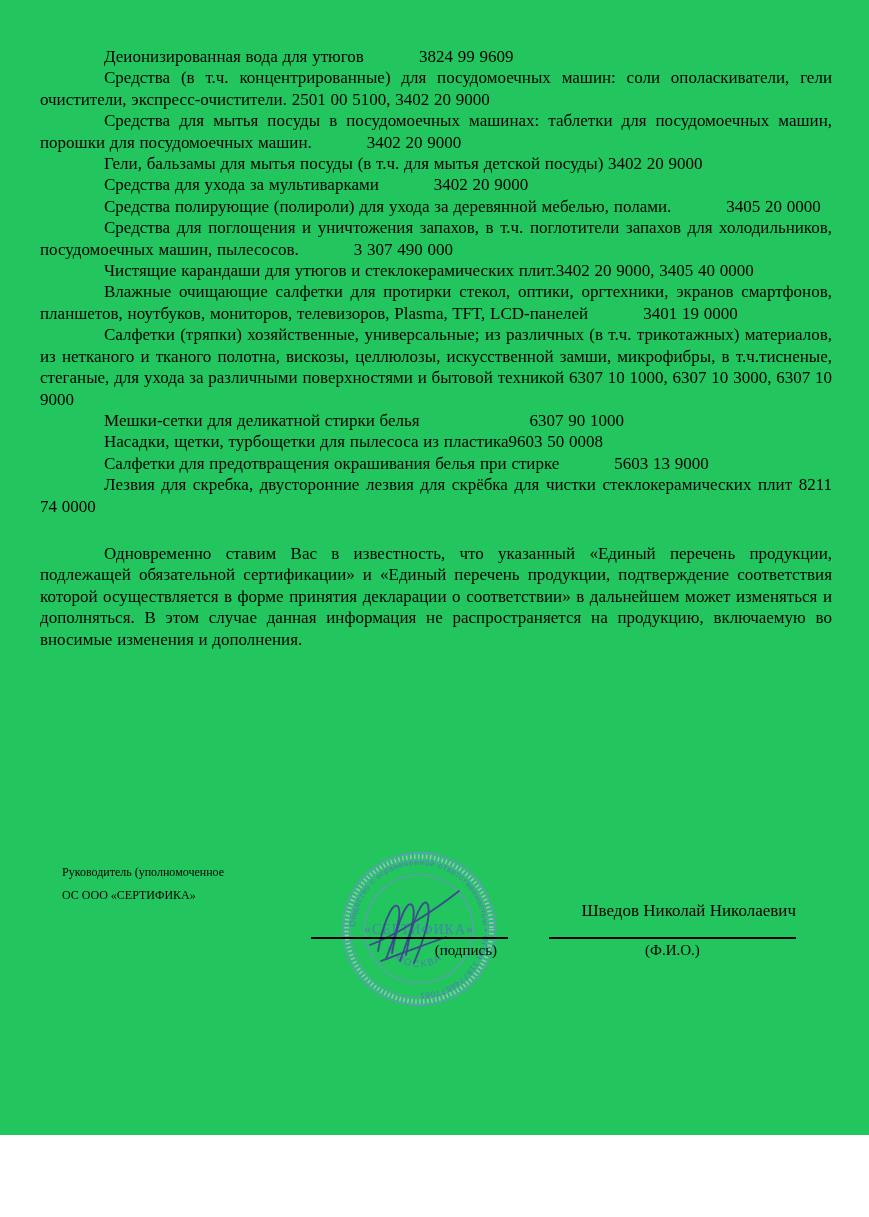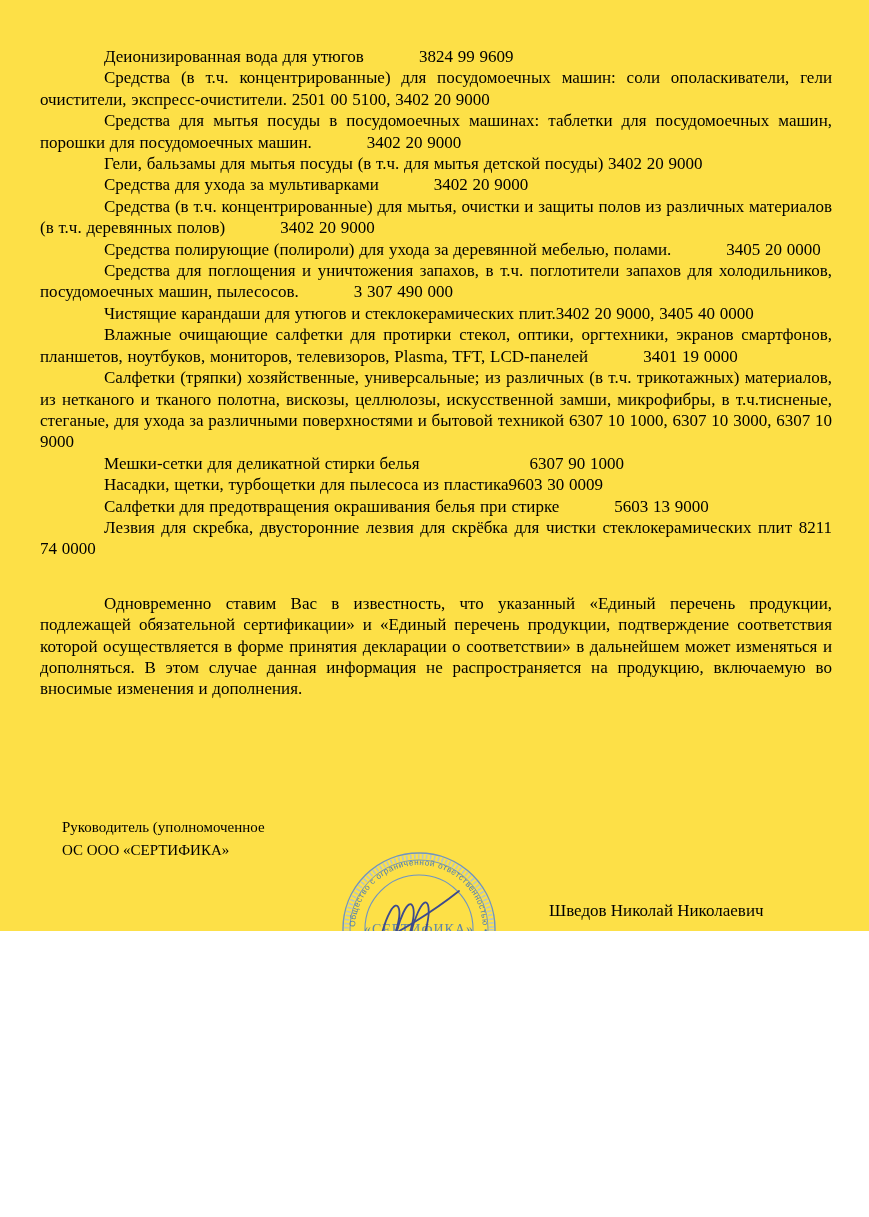--- a/index.html
+++ b/index.html
@@ -1,55 +1,55 @@
 <!DOCTYPE html>
 <html><head>
 <meta charset="utf-8">
 <style>
   html,body{margin:0;padding:0;background:#ffffff;}
   .page{
     position:relative;
-    width:869px;height:931px;
-    background:#fde047;
+    width:869px;height:1135px;
+    background:#22c55e;
     font-family:"Liberation Serif","DejaVu Serif",serif;
     color:#000;
     overflow:hidden;
   }
   .content{
     position:absolute;left:40px;top:46px;width:792px;
   }
   .item,.para{
     margin:0;
     font-size:17px;
     line-height:21.4px;
     text-align:justify;
     text-indent:64px;
     word-spacing:0.5px;
   }
-  .para{margin-top:33px;}
+  .para{margin-top:26px;}
   .tab{display:inline-block;width:55px;}
   
   .sig-title{
-    position:absolute;left:62px;top:816px;width:270px;
-    font-size:15px;line-height:22.5px;
+    position:absolute;left:62px;top:861px;width:270px;
+    font-size:12px;line-height:22.5px;
   }
   .stamp-wrap{position:absolute;left:340px;top:848px;width:158px;height:162px;z-index:1;}
   .sig-line{
     position:absolute;height:0;border-top:2px solid #000;z-index:2;
   }
   .sig-line.left{left:311px;top:937px;width:197px;}
   .sig-line.right{left:549px;top:937px;width:247px;}
   .sig-caption{
     position:absolute;top:942px;font-size:15px;text-align:center;z-index:3;
   }
   .sig-caption.left{left:300px;width:197px;text-align:right;}
   .sig-caption.right{left:549px;width:247px;}
   .sig-name{
     position:absolute;left:549px;top:901px;width:247px;
-    font-size:17px;text-align:left;z-index:3;
+    font-size:17px;text-align:right;z-index:3;
   }
   .stamp-ring-text{
     font-family:"Liberation Sans","DejaVu Sans",sans-serif;
     font-size:8.2px;letter-spacing:0.6px;fill:#4d7cb5;
   }
   .stamp-center-text{
     font-family:"Liberation Serif","DejaVu Serif",serif;
     font-size:14px;letter-spacing:1px;fill:#4d7cb5;opacity:0.9;
   }
   .stamp-city-text{
@@ -62,28 +62,27 @@
 
 <div class="page">
 
   <div class="content">
     <div id="product-list">
         <p class="item">Деионизированная вода для утюгов<span class="tab"></span>3824 99 9609</p>
         <p class="item">Средства (в т.ч. концентрированные) для посудомоечных машин: соли ополаскиватели, гели очистители, экспресс-очистители. 2501 00 5100, 3402 20 9000</p>
         <p class="item">Средства для мытья посуды в посудомоечных машинах: таблетки для посудомоечных машин, порошки для посудомоечных машин.<span class="tab"></span>3402 20 9000</p>
         <p class="item">Гели, бальзамы для мытья посуды (в т.ч. для мытья детской посуды) 3402 20 9000</p>
         <p class="item">Средства для ухода за мультиварками<span class="tab"></span>3402 20 9000</p>
-        <p class="item">Средства (в т.ч. концентрированные) для мытья, очистки и защиты полов из различных материалов (в т.ч. деревянных полов)<span class="tab"></span>3402 20 9000</p>
         <p class="item">Средства полирующие (полироли) для ухода за деревянной мебелью, полами.<span class="tab"></span>3405 20 0000</p>
         <p class="item">Средства для поглощения и уничтожения запахов, в т.ч. поглотители запахов для холодильников, посудомоечных машин, пылесосов.<span class="tab"></span>3 307 490 000</p>
         <p class="item">Чистящие карандаши для утюгов и стеклокерамических плит.3402 20 9000, 3405 40 0000</p>
         <p class="item">Влажные очищающие салфетки для протирки стекол, оптики, оргтехники, экранов смартфонов, планшетов, ноутбуков, мониторов, телевизоров, Plasma, TFT, LCD-панелей<span class="tab"></span>3401 19 0000</p>
         <p class="item">Салфетки (тряпки) хозяйственные, универсальные; из различных (в т.ч. трикотажных) материалов, из нетканого и тканого полотна, вискозы, целлюлозы, искусственной замши, микрофибры, в т.ч.тисненые, стеганые, для ухода за различными поверхностями и бытовой техникой 6307 10 1000, 6307 10 3000, 6307 10 9000</p>
         <p class="item">Мешки-сетки для деликатной стирки белья<span class="tab"></span><span class="tab"></span>6307 90 1000</p>
-        <p class="item">Насадки, щетки, турбощетки для пылесоса из пластика9603 30 0009</p>
+        <p class="item">Насадки, щетки, турбощетки для пылесоса из пластика9603 50 0008</p>
         <p class="item">Салфетки для предотвращения окрашивания белья при стирке<span class="tab"></span>5603 13 9000</p>
         <p class="item">Лезвия для скребка, двусторонние лезвия для скрёбка для чистки стеклокерамических плит 8211 74 0000</p>
       </div>
     <p class="para">Одновременно ставим Вас в известность, что указанный «Единый перечень продукции, подлежащей обязательной сертификации» и «Единый перечень продукции, подтверждение соответствия которой осуществляется в форме принятия декларации о соответствии» в дальнейшем может изменяться и дополняться. В этом случае данная информация не распространяется на продукцию, включаемую во вносимые изменения и дополнения.</p>
   </div>
 
   <div class="sig-title">
     <div>Руководитель (уполномоченное</div>
     <div>ОС ООО «СЕРТИФИКА»</div>
   </div>

